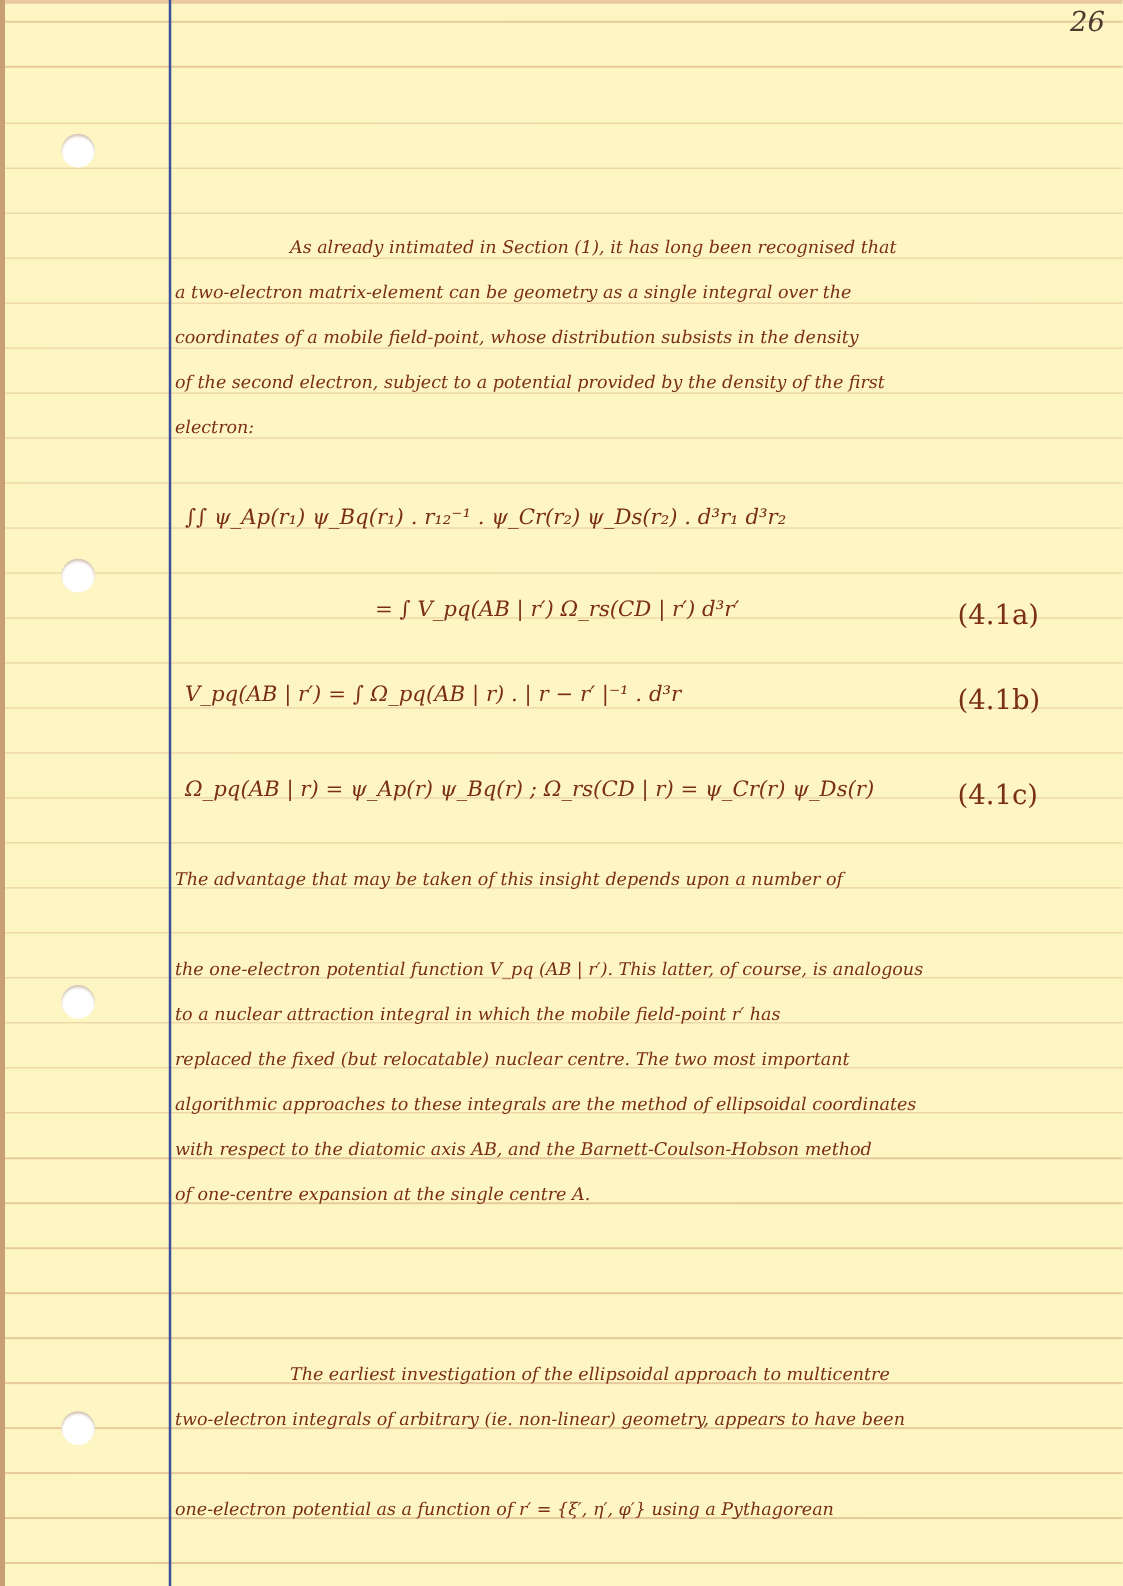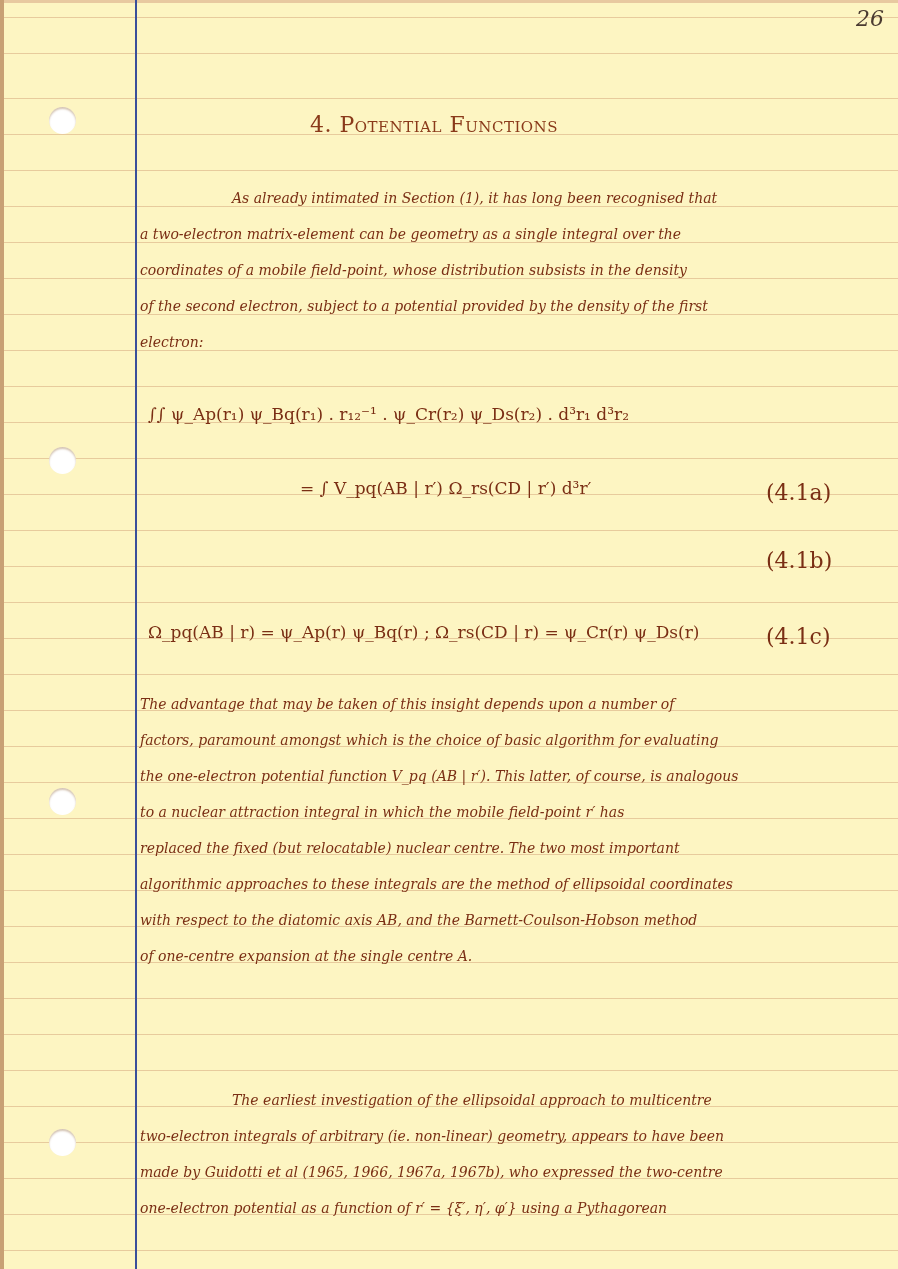--- a/index.html
+++ b/index.html
@@ -13,60 +13,58 @@
   .edge-top{position:absolute;left:0;top:0;width:898px;height:3px;background:#e8c9a0;}
   .margin-line{position:absolute;left:135px;top:0;width:2px;height:1269px;background:#3a4f9a;}
   .hole{position:absolute;left:49px;width:27px;height:27px;border-radius:50%;background:#ffffff;
         box-shadow:inset 0 2px 2px rgba(150,110,70,0.4);}
   .page-number{position:absolute;right:14px;top:6px;font-size:22px;font-style:italic;color:#4a3a30;}
   .title{position:absolute;left:310px;top:112px;font-size:22px;letter-spacing:0.5px;color:#8a3a1a;
          font-variant:small-caps;}
   .line{position:absolute;left:140px;font-size:14px;font-style:italic;white-space:nowrap;
         font-family:"DejaVu Serif", serif;}
   .indent{left:232px;}
-  .eq{position:absolute;font-size:17px;white-space:nowrap;font-family:"DejaVu Serif", serif;}
+  .eq{position:absolute;font-size:17px;font-style:italic;white-space:nowrap;font-family:"DejaVu Serif", serif;}
   .eqno{position:absolute;font-size:22px;white-space:nowrap;font-family:"DejaVu Serif", serif;}
 </style>
 </head>
 <body>
 
 <div class="page">
   <div class="edge-top"></div>
   <div class="edge-left"></div>
   <div class="margin-line"></div>
 
   <div class="hole" style="top:107px"></div>
   <div class="hole" style="top:447px"></div>
   <div class="hole" style="top:788px"></div>
   <div class="hole" style="top:1129px"></div>
 
   <div class="page-number">26</div>
-  <div class="title">4. Potential Functions</div>
 
   <div class="line indent" style="top:190px">As already intimated in Section (1), it has long been recognised that</div>
   <div class="line" style="top:226px">a two-electron matrix-element can be geometry as a single integral over the</div>
   <div class="line" style="top:298px">of the second electron, subject to a potential provided by the density of the first</div>
   <div class="line" style="top:262px">coordinates of a mobile field-point, whose distribution subsists in the density</div>
   <div class="line" style="top:334px">electron:</div>
 
   <div class="eq" style="left:148px;top:404px">∫∫ ψ_Ap(r₁) ψ_Bq(r₁) . r₁₂⁻¹ . ψ_Cr(r₂) ψ_Ds(r₂) . d³r₁ d³r₂</div>
   <div class="eq" style="left:300px;top:478px">= ∫ V_pq(AB | r′) Ω_rs(CD | r′) d³r′</div>
   <div class="eqno" style="left:766px;top:480px">(4.1a)</div>
 
+  <div class="eq" style="left:148px;top:546px">V_pq(AB | r′) = ∫ Ω_pq(AB | r) . | r − r′ |⁻¹ . d³r</div>
   <div class="eqno" style="left:766px;top:548px">(4.1b)</div>
 
   <div class="eq" style="left:148px;top:622px">Ω_pq(AB | r) = ψ_Ap(r) ψ_Bq(r) ;  Ω_rs(CD | r) = ψ_Cr(r) ψ_Ds(r)</div>
   <div class="eqno" style="left:766px;top:624px">(4.1c)</div>
 
   <div class="line" style="top:696px">The advantage that may be taken of this insight depends upon a number of</div>
-  <div class="line" style="top:732px">factors, paramount amongst which is the choice of basic algorithm for evaluating</div>
   <div class="line" style="top:768px">the one-electron potential function V_pq (AB | r′). This latter, of course, is analogous</div>
   <div class="line" style="top:804px">to a nuclear attraction integral in which the mobile field-point r′ has</div>
   <div class="line" style="top:840px">replaced the fixed (but relocatable) nuclear centre. The two most important</div>
   <div class="line" style="top:876px">algorithmic approaches to these integrals are the method of ellipsoidal coordinates</div>
   <div class="line" style="top:912px">with respect to the diatomic axis AB, and the Barnett-Coulson-Hobson method</div>
   <div class="line" style="top:948px">of one-centre expansion at the single centre A.</div>
 
   <div class="line" style="top:1128px">two-electron integrals of arbitrary (ie. non-linear) geometry, appears to have been</div>
   <div class="line indent" style="top:1092px">The earliest investigation of the ellipsoidal approach to multicentre</div>
-  <div class="line" style="top:1164px">made by Guidotti et al (1965, 1966, 1967a, 1967b), who expressed the two-centre</div>
   <div class="line" style="top:1200px">one-electron potential as a function of r′ = {ξ′, η′, φ′} using a Pythagorean</div>
 </div>
 
 </body></html>

